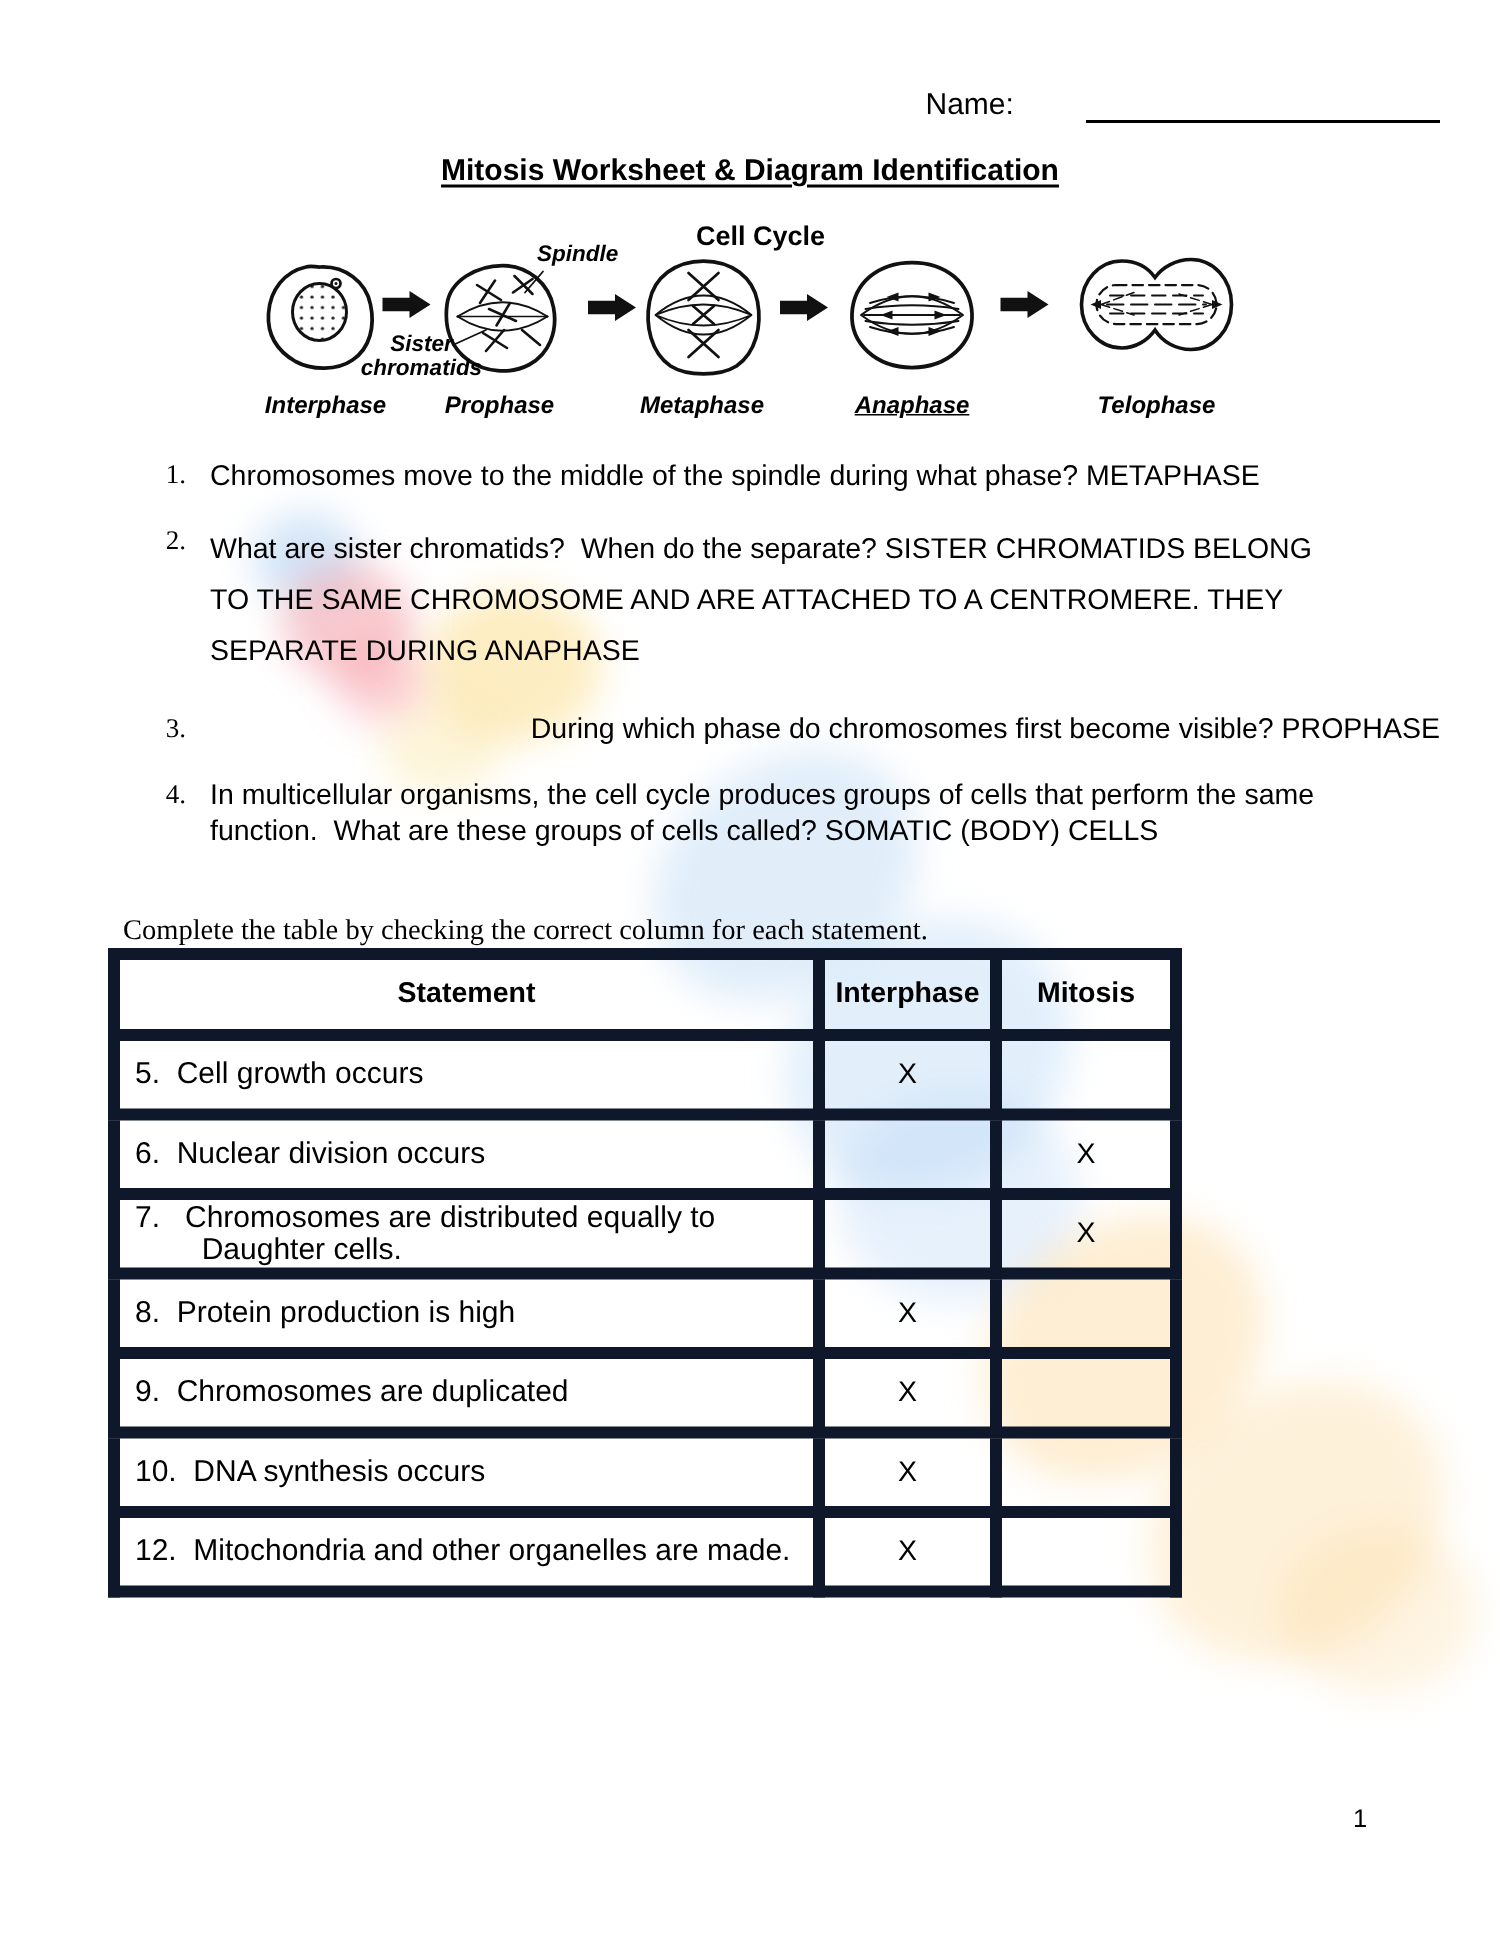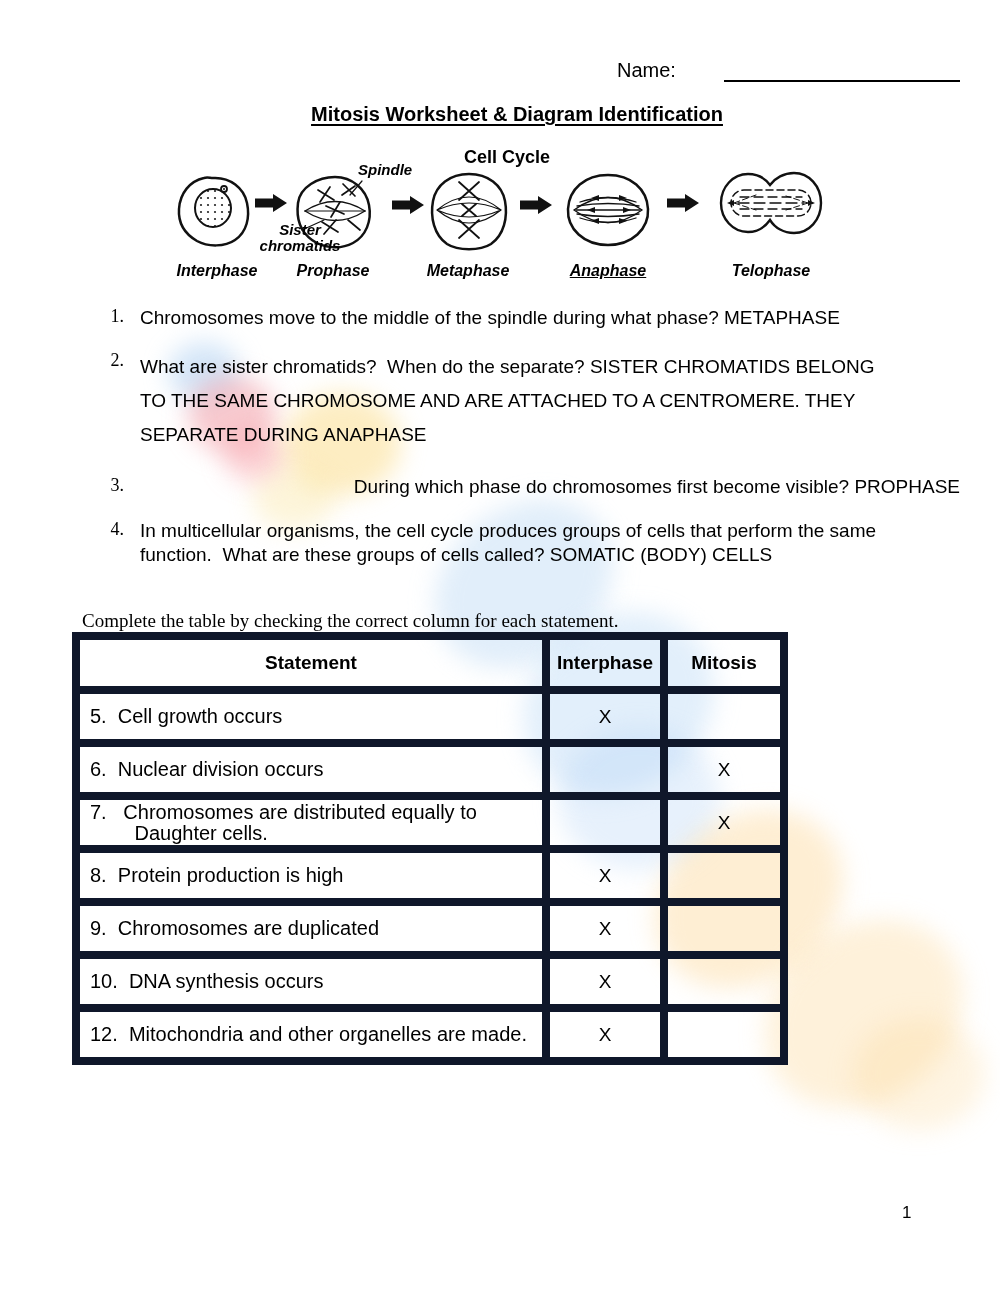--- a/index.html
+++ b/index.html
@@ -21,30 +21,30 @@
   .wm-org-a    { left:648px; top:818px; width:202px; height:162px; background:rgba(252,205,130,.35); transform:rotate(-38deg); }
   .wm-org-b    { left:758px; top:928px; width:212px; height:172px; background:rgba(252,210,140,.32); transform:rotate(-38deg); }
   .wm-org-c    { left:853px; top:1018px; width:132px; height:112px; background:rgba(252,215,150,.28); }
 
   .layer { position:absolute; z-index:2; }
 
   
   .name-row { left:617px; top:56px; display:flex; align-items:flex-end; font-size:20px;gap:40px; }
   .name-line { display:inline-block; width:236px; height:24px; border-bottom:2px solid #000; margin-left:8px; }
   .title { top:103px; left:500px; transform:translateX(-50%); font-size:20px; font-weight:bold;
-           text-decoration:underline; text-underline-offset:3px; white-space:nowrap;margin-left:17px; }
+           text-decoration:underline; text-underline-offset:3px; white-space:nowrap; }
 
   
   .fig { left:150px; top:140px; width:700px; height:158px; }
   .fig svg { display:block; }
   .cc-title { left:507px; top:147px; transform:translateX(-50%); font-size:18px; font-weight:bold; white-space:nowrap; }
   .ann { font-size:15px; font-weight:bold; font-style:italic; white-space:nowrap; }
   .spindle-lbl { left:358px; top:161px; }
   .sister-lbl  { left:281px; top:222px; transform:translateX(-50%); text-align:center;
-                 white-space:pre-line; line-height:16px;margin-left:19px; }
+                 white-space:pre-line; line-height:16px; }
   .phase-lbl { top:262px; transform:translateX(-50%); font-size:16px; font-weight:bold; font-style:italic; white-space:nowrap; }
   .ph-0 { left:217px; } .ph-1 { left:333px; } .ph-2 { left:468px; } .ph-3 { left:608px;text-decoration:underline; } .ph-4 { left:771px; }
 
   
   .q { left:98px; display:flex; }
   .qnum { width:26px; text-align:right; margin-right:16px; font-family:"Liberation Serif", serif;
           font-size:18px; flex:none; }
   .qtext { font-size:19px; white-space:pre-wrap; }
   .q1 { top:306px; } .q1 .qtext { width:820px; line-height:24px; }
   .q2 { top:350px; } .q2 .qtext { width:765px; line-height:34px; }

